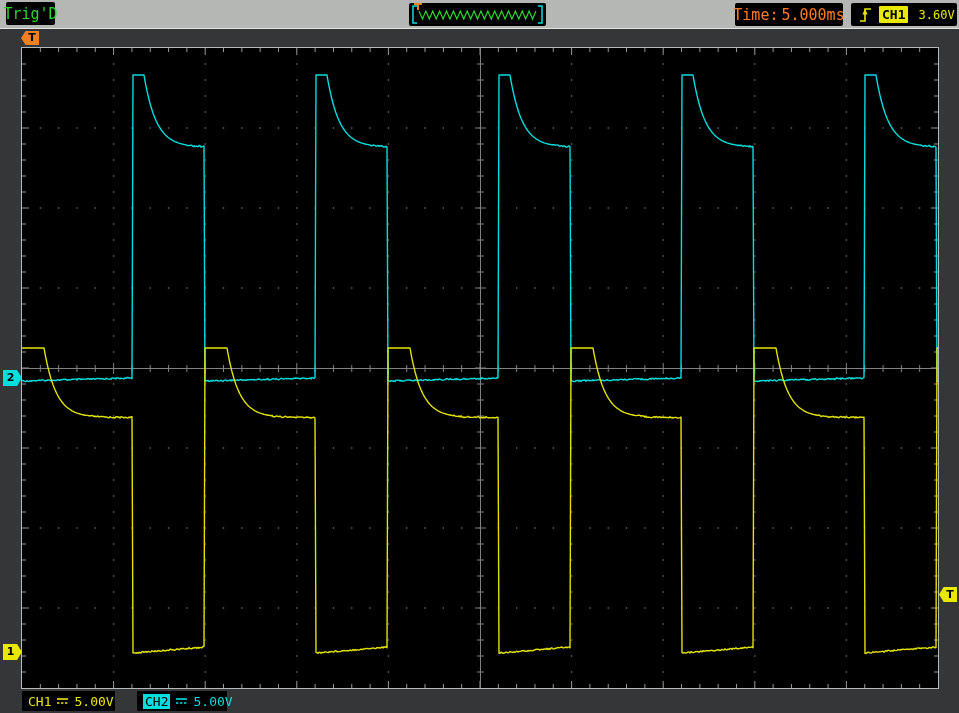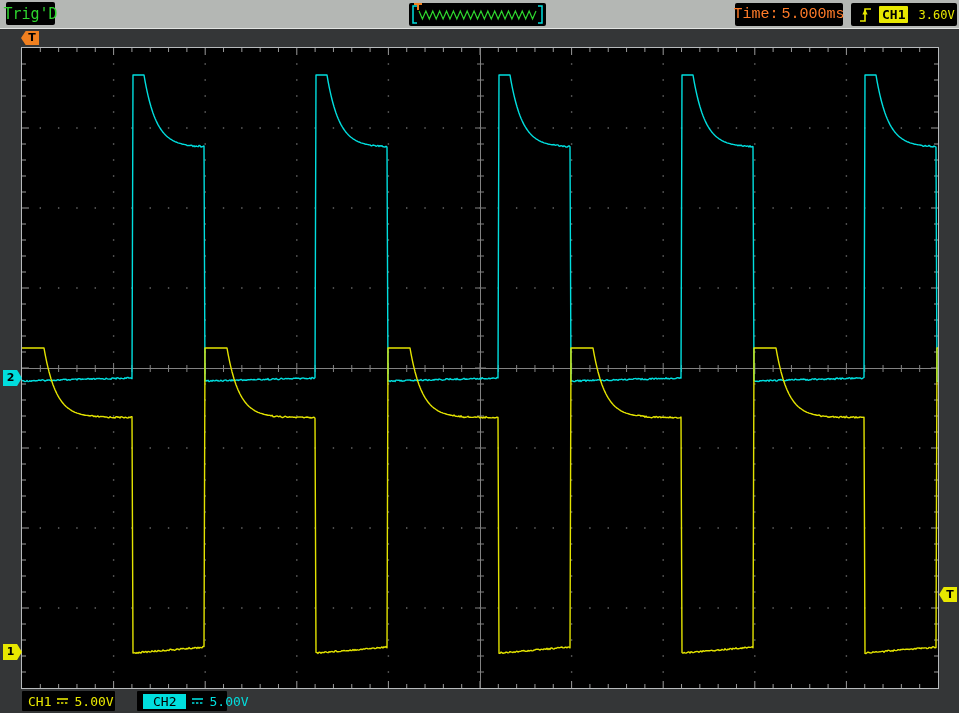--- a/index.html
+++ b/index.html
@@ -5,21 +5,21 @@
   html,body{margin:0;padding:0;background:#222;}
   .scope{position:relative;width:959px;height:713px;background:#343637;overflow:hidden;
          font-family:"DejaVu Sans Mono", monospace;}
   
   .topbar{position:absolute;left:0;top:0;width:959px;height:28px;background:#b4b7b4;
           border-bottom:1px solid #e3e5e3;}
   .box{position:absolute;background:#000;border-radius:2px;}
   .trigd-box{left:6px;top:2px;width:49px;height:23px;display:flex;align-items:center;justify-content:center;}
   .trigd-text{color:#2ed52e;font-size:15px;text-align:center;}
   .preview-box{left:409px;top:3px;width:137px;height:23px;}
-  .time-box{left:735px;top:3px;width:108px;height:23px;display:flex;align-items:center;justify-content:center;gap:3px;font-family:Liberation Mono, monospace;}
+  .time-box{left:735px;top:3px;width:108px;height:23px;display:flex;align-items:center;justify-content:center;gap:3px;}
   .time-label,.time-value{color:#ff7b29;font-size:15px;}
   .trig-box{left:851px;top:3px;width:106px;height:23px;display:flex;align-items:center;padding-left:7px;box-sizing:border-box;}
   .trig-badge{background:#e8e800;color:#000;font-size:13px;font-weight:bold;padding:1px 3px;margin-left:6px;border-radius:1px;}
   .trig-val{color:#e8e800;font-size:12px;margin-left:10px;}
   
   .bezel{position:absolute;left:0;top:29px;width:959px;height:684px;background:#343637;}
   .screen-frame{position:absolute;left:21px;top:18px;width:916px;height:640px;background:#000;
                 border:1px solid #b7babc;}
   .screen-frame svg{display:block;}
   
@@ -29,21 +29,21 @@
   .m-right{clip-path:polygon(0 0,74% 0,100% 50%,74% 100%,0 100%);padding-right:4px;box-sizing:border-box;}
   .tpos-marker{left:21px;top:2px;width:18px;height:14px;background:#f08020;line-height:14px;}
   .ch2-marker{left:3px;top:341px;width:19px;height:16px;background:#00dede;line-height:16px;}
   .ch1-marker{left:3px;top:615px;width:19px;height:16px;background:#e8e800;line-height:16px;}
   .tlev-marker{left:939px;top:558px;width:18px;height:15px;background:#e8e800;line-height:15px;}
   
   .readout{position:absolute;background:#000;height:20px;display:flex;align-items:center;
            padding-left:6px;box-sizing:border-box;gap:6px;border-radius:1px;font-size:13px;}
   .ch1-box{left:22px;top:662px;width:93px;color:#e8e800;}
   .ch2-box{left:137px;top:662px;width:90px;color:#00dede;}
-  .ch2-badge{background:#00dede;color:#000;padding:0 10px;}
+  .ch2-badge{background:#00dede;color:#000;padding:0 2px;}
   .coupling{display:inline-flex;}
 </style>
 </head>
 <body>
 
 <div class="scope">
 
   <div class="topbar">
     <div class="box trigd-box">
       <span class="trigd-text">Trig'D</span>

